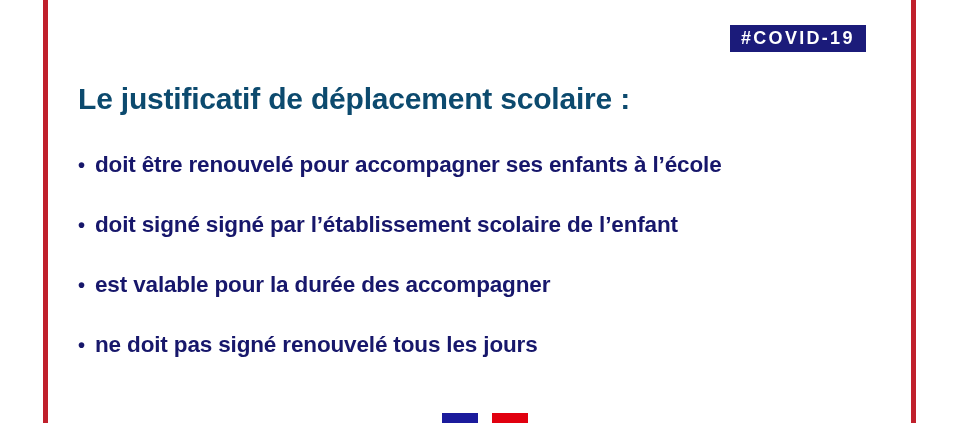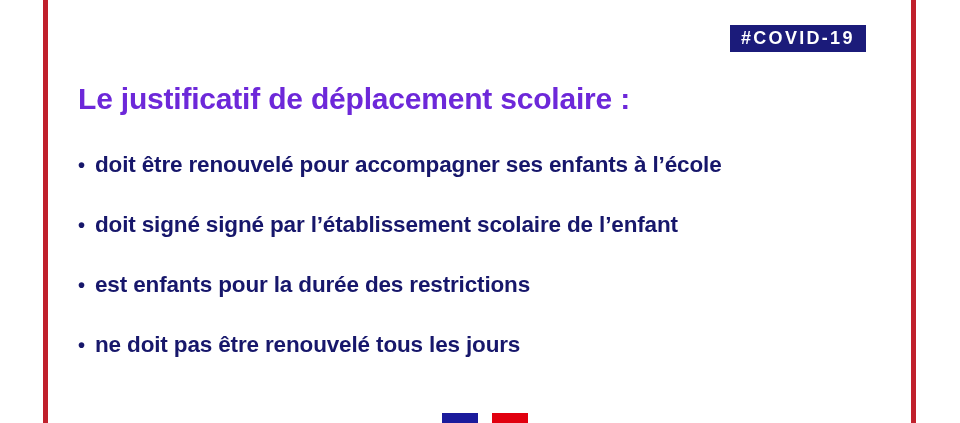--- a/index.html
+++ b/index.html
@@ -51,21 +51,21 @@
   }
 
   
   #poster-title {
     position: absolute;
     left: 78px;
     top: 82px;
     margin: 0;
     font-size: 30px;
     font-weight: bold;
-    color: #6d28d9;
+    color: #0c4a6e;
     letter-spacing: -0.2px;
     white-space: nowrap;
   }
 
   
   #bullet-list {
     position: absolute;
     left: 78px;
     top: 152px;
     width: 830px;
@@ -128,25 +128,25 @@
     <li class="bullet-item">
       <span class="bullet-dot">•</span>
       <span class="bullet-text">doit être renouvelé pour accompagner ses enfants à l’école</span>
     </li>
     <li class="bullet-item">
       <span class="bullet-dot">•</span>
       <span class="bullet-text">doit signé signé par l’établissement scolaire de l’enfant</span>
     </li>
     <li class="bullet-item">
       <span class="bullet-dot">•</span>
-      <span class="bullet-text">est enfants pour la durée des restrictions</span>
+      <span class="bullet-text">est valable pour la durée des accompagner</span>
     </li>
     <li class="bullet-item">
       <span class="bullet-dot">•</span>
-      <span class="bullet-text">ne doit pas être renouvelé tous les jours</span>
+      <span class="bullet-text">ne doit pas signé renouvelé tous les jours</span>
     </li>
   </ul>
 
   <div id="tricolor-mark">
     <div class="tricolor-bar blue"></div>
     <div class="tricolor-bar red"></div>
   </div>
 
 </div>
 

